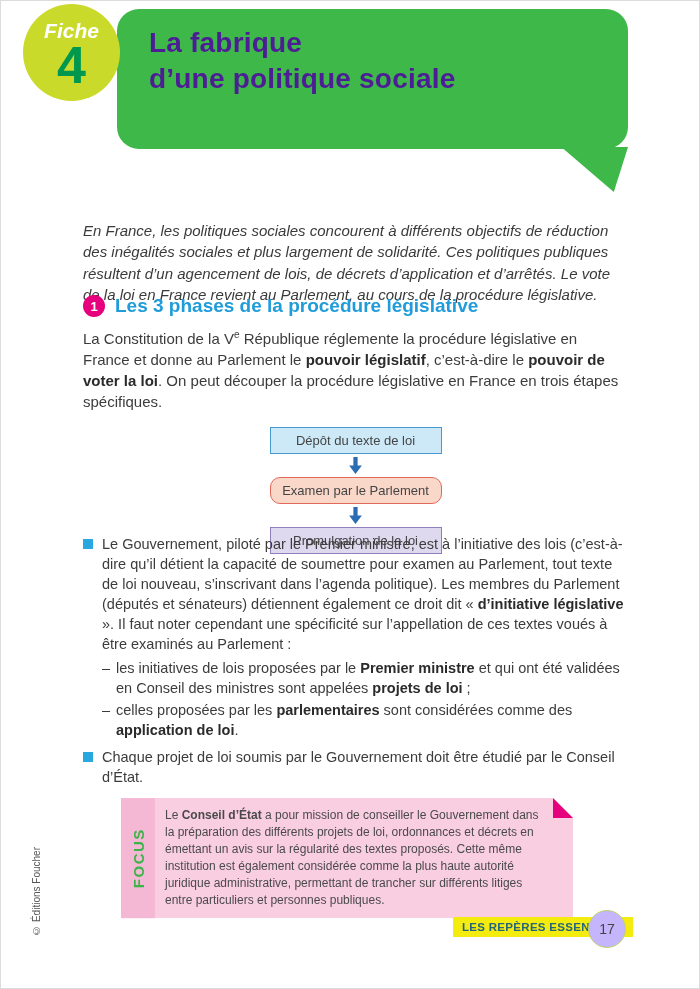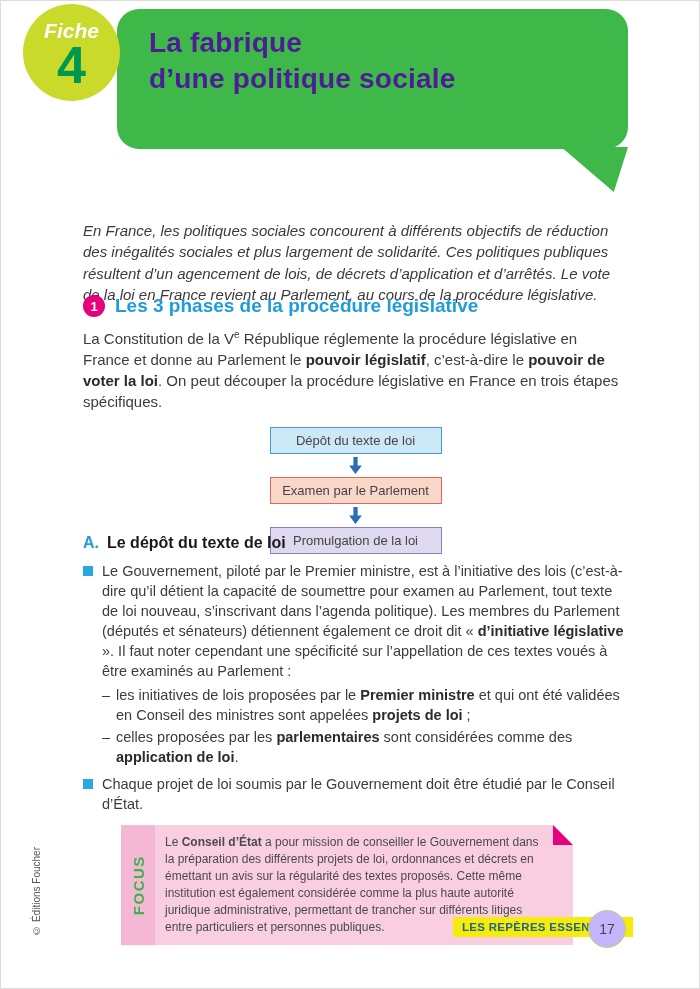--- a/index.html
+++ b/index.html
@@ -55,21 +55,21 @@
   sup { font-size:10px; }
 
   .flow {
     margin-top:15px; display:flex; flex-direction:column; align-items:center; gap:3px;
   }
   .flow-box {
     width:158px; text-align:center; font-size:13px; color:#444;
     padding:5px 6px; border:1px solid; box-sizing:content-box;
   }
   .step1 { background:#cde9f8; border-color:#4a9ad2; }
-  .step2 { background:#f9d8ca; border-color:#e2695a; }
+  .step2 { background:#f9d8ca; border-color:#e2695a;border-radius:10px; }
   .step3 { background:#ded9ee; border-color:#8f80bd; }
   .arrow { display:block; }
 
   
   .lower { position:absolute; left:82px; top:533px; width:545px; }
   .sub-head { font-size:16px; font-weight:bold; color:#1a1a1a; margin-bottom:9px; }
   .sub-letter { color:#1f9cd9; margin-right:8px; }
   .bullet { display:flex; gap:9px; margin-bottom:4px; }
   .sq { width:10px; height:10px; background:#29a8df; flex:none; margin-top:5px; }
   .txt { flex:1; font-size:14.5px; line-height:1.38; }
@@ -152,23 +152,20 @@
         </svg>
       <div class="flow-box step2">Examen par le Parlement</div>
       <svg class="arrow" width="13" height="17" viewBox="0 0 12 16">
           <path d="M4 0h4v8h4l-6 8-6-8h4z" fill="#2a6db5"></path>
         </svg>
       <div class="flow-box step3">Promulgation de la loi</div>
     </div>
   </section>
 
   <section class="lower">
-    <div class="sub-head">
-      <span class="sub-letter">A.</span><span>Le dépôt du texte de loi</span>
-    </div>
 
     <div class="bullet">
       <span class="sq"></span>
       <div class="txt"><span>Le Gouvernement, piloté par le Premier ministre, est à l’initiative des lois (c’est-à-dire qu’il détient la capacité de soumettre pour examen au Parlement, tout texte de loi nouveau, s’inscrivant dans l’agenda politique). Les membres du Parlement (députés et sénateurs) détiennent également ce droit dit « </span><b>d’initiative législative</b><span> ». Il faut noter cependant une spécificité sur l’appellation de ces textes voués à être examinés au Parlement :</span></div>
     </div>
 
     <div class="dash">
       <span class="dash-char">–</span>
       <div class="txt"><span>les initiatives de lois proposées par le </span><b>Premier ministre</b><span> et qui ont été validées en Conseil des ministres sont appelées </span><b>projets de loi</b><span> ;</span></div>
     </div>

